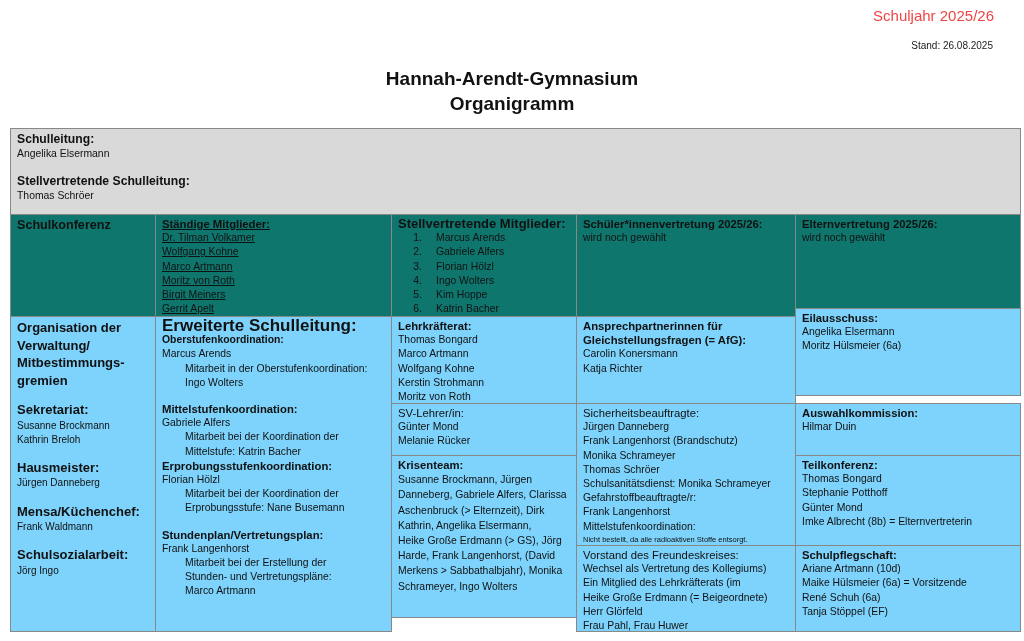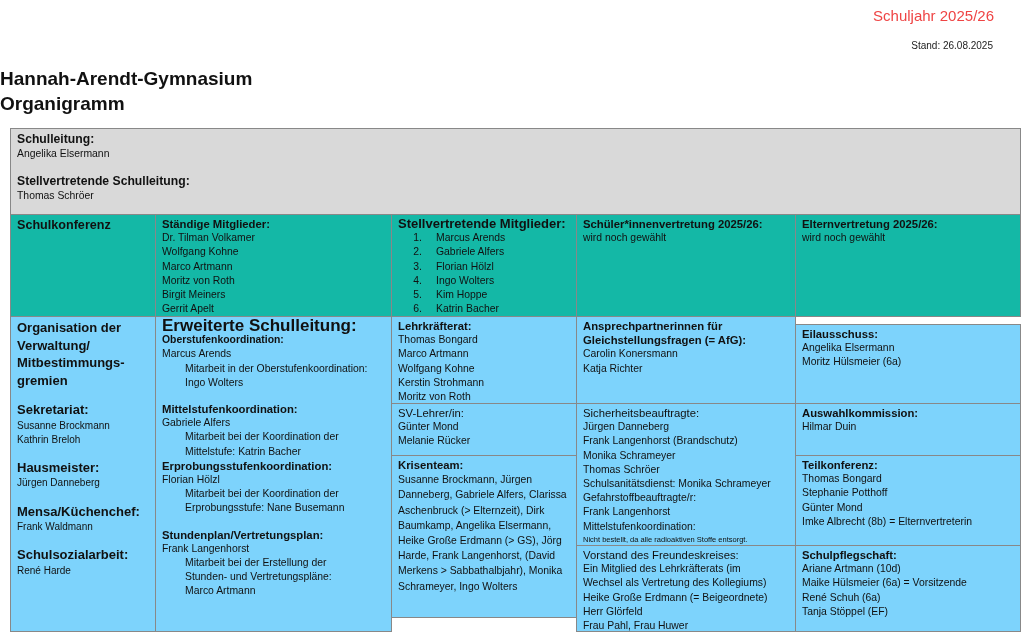--- a/index.html
+++ b/index.html
@@ -1,24 +1,24 @@
 <!DOCTYPE html>
 <html><head>
 <meta charset="utf-8">
 <style>
   html, body { margin:0; padding:0; background:#ffffff; }
   body { width:1024px; height:641px; position:relative; overflow:hidden;
          font-family:"Liberation Sans", sans-serif; color:#111; }
   .abs { position:absolute; }
   #year { right:30px; top:7px; font-size:15px; color:#ef4444; }
   #stand { right:31px; top:40px; font-size:10px; color:#222; }
-  #title { left:0; width:1024px; top:66px; font-size:19px; font-weight:bold; line-height:25px; color:#111; }
+  #title { left:0; width:1024px; top:66px; text-align:center; font-size:19px; font-weight:bold; line-height:25px; color:#111; }
   .cell { position:absolute; box-sizing:border-box; border:1.3px solid #888; padding:2px 6px 0 6px; overflow:hidden; font-size:10.4px; line-height:14.2px; }
   .gray { background:#d9d9d9; }
-  .light { background:#14b8a6; }
+  .light { background:#0f766e; }
   .white { background:#7dd3fc; }
   .h { font-weight:bold; font-size:12.2px; line-height:16px; }
   .hbig { font-weight:bold; font-size:13px; line-height:17.5px; }
   .sub { font-weight:bold; font-size:10.4px; }
   .ind { padding-left:23px; }
   .gap { height:12px; }
   .small { font-size:7.5px; line-height:11px; }
   .num { display:flex; }
   .num .n { width:20px; text-align:right; padding-right:14px; margin-left:4px; }
   .b { font-weight:normal; }
@@ -38,21 +38,21 @@
   <div class="h">Schulleitung:</div>
   <div>Angelika Elsermann</div>
   <div class="gap"></div>
   <div class="h">Stellvertretende Schulleitung:</div>
   <div>Thomas Schröer</div>
 </div>
 
 <div class="cell light" style="left:10px; top:214px; width:146px; height:103px;">
   <div class="h" style="font-size:12.6px;">Schulkonferenz</div>
 </div>
-<div class="cell light" style="left:155px; top:214px; width:237px; height:103px;">
+<div class="cell light" style="left:155px; top:214px; width:237px; height:103px;text-decoration:underline;">
   <div class="sub" style="font-size:11.3px;">Ständige Mitglieder:</div>
   <div id="staendige-list">
       <div>Dr. Tilman Volkamer</div>
       <div>Wolfgang Kohne</div>
       <div>Marco Artmann</div>
       <div>Moritz von Roth</div>
       <div>Birgit Meiners</div>
       <div>Gerrit Apelt</div>
     </div>
 </div>
@@ -113,21 +113,21 @@
       <div>Jürgen Danneberg</div>
     </div>
   <div class="gap"></div>
   <div class="hbig">Mensa/Küchenchef:</div>
   <div id="mensa-list">
       <div>Frank Waldmann</div>
     </div>
   <div class="gap"></div>
   <div class="hbig">Schulsozialarbeit:</div>
   <div id="sozial-list">
-      <div>René Harde</div>
+      <div>Jörg Ingo</div>
     </div>
 </div>
 
 <div class="cell white" style="left:155px; top:316px; width:237px; height:316px;">
   <div class="sub" style="font-size:17px;">Erweiterte Schulleitung:</div>
   <div class="sub">Oberstufenkoordination:</div>
   <div>Marcus Arends</div>
   <div id="ober-mit" class="ind">
       <div>Mitarbeit in der Oberstufenkoordination:</div>
       <div>Ingo Wolters</div>
@@ -171,21 +171,21 @@
       <div>Günter Mond</div>
       <div>Melanie Rücker</div>
     </div>
 </div>
 <div class="cell white" style="left:391px; top:455px; width:186px; height:163px;">
   <div class="sub" style="font-size:11.3px;">Krisenteam:</div>
   <div id="krisen-list">
       <div class="lh16">Susanne Brockmann, Jürgen</div>
       <div class="lh16">Danneberg, Gabriele Alfers, Clarissa</div>
       <div class="lh16">Aschenbruck (&gt; Elternzeit), Dirk</div>
-      <div class="lh16">Baumkamp, Angelika Elsermann,</div>
+      <div class="lh16">Kathrin, Angelika Elsermann,</div>
       <div class="lh16">Heike Große Erdmann (&gt; GS), Jörg</div>
       <div class="lh16">Harde, Frank Langenhorst, (David</div>
       <div class="lh16">Merkens &gt; Sabbathalbjahr), Monika</div>
       <div class="lh16">Schrameyer, Ingo Wolters</div>
     </div>
 </div>
 
 <div class="cell white" style="left:576px; top:316px; width:220px; height:88px;">
   <div id="afg-label" class="sub" style="font-size:11.3px;">
       <div>Ansprechpartnerinnen für</div>
@@ -206,29 +206,29 @@
     </div>
   <div><span class="b">Schulsanitätsdienst:</span><span> Monika Schrameyer</span></div>
   <div class="b">Gefahrstoffbeauftragte/r:</div>
   <div>Frank Langenhorst</div>
   <div class="b">Mittelstufenkoordination:</div>
   <div class="small">Nicht bestellt, da alle radioaktiven Stoffe entsorgt.</div>
 </div>
 <div class="cell white" style="left:576px; top:545px; width:220px; height:87px;">
   <div style="font-size:11.3px;"><span class="b">Vorstand des Freundeskreises</span><span>:</span></div>
   <div id="fk-list">
+      <div>Wechsel als Vertretung des Kollegiums)</div>
       <div>Ein Mitglied des Lehrkräfterats (im</div>
-      <div>Wechsel als Vertretung des Kollegiums)</div>
       <div>Heike Große Erdmann (= Beigeordnete)</div>
       <div>Herr Glörfeld</div>
       <div>Frau Pahl, Frau Huwer</div>
     </div>
 </div>
 
-<div class="cell white" style="left:795px; top:324px; width:226px; height:88px;">
+<div class="cell white" style="left:795px; top:308px; width:226px; height:88px;">
   <div class="sub" style="font-size:11.3px;">Eilausschuss:</div>
   <div id="eil-list">
       <div>Angelika Elsermann</div>
       <div>Moritz Hülsmeier (6a)</div>
     </div>
 </div>
 <div class="cell white" style="left:795px; top:403px; width:226px; height:53px;">
   <div class="sub" style="font-size:11.3px;">Auswahlkommission:</div>
   <div id="ausw-list">
       <div>Hilmar Duin</div>

